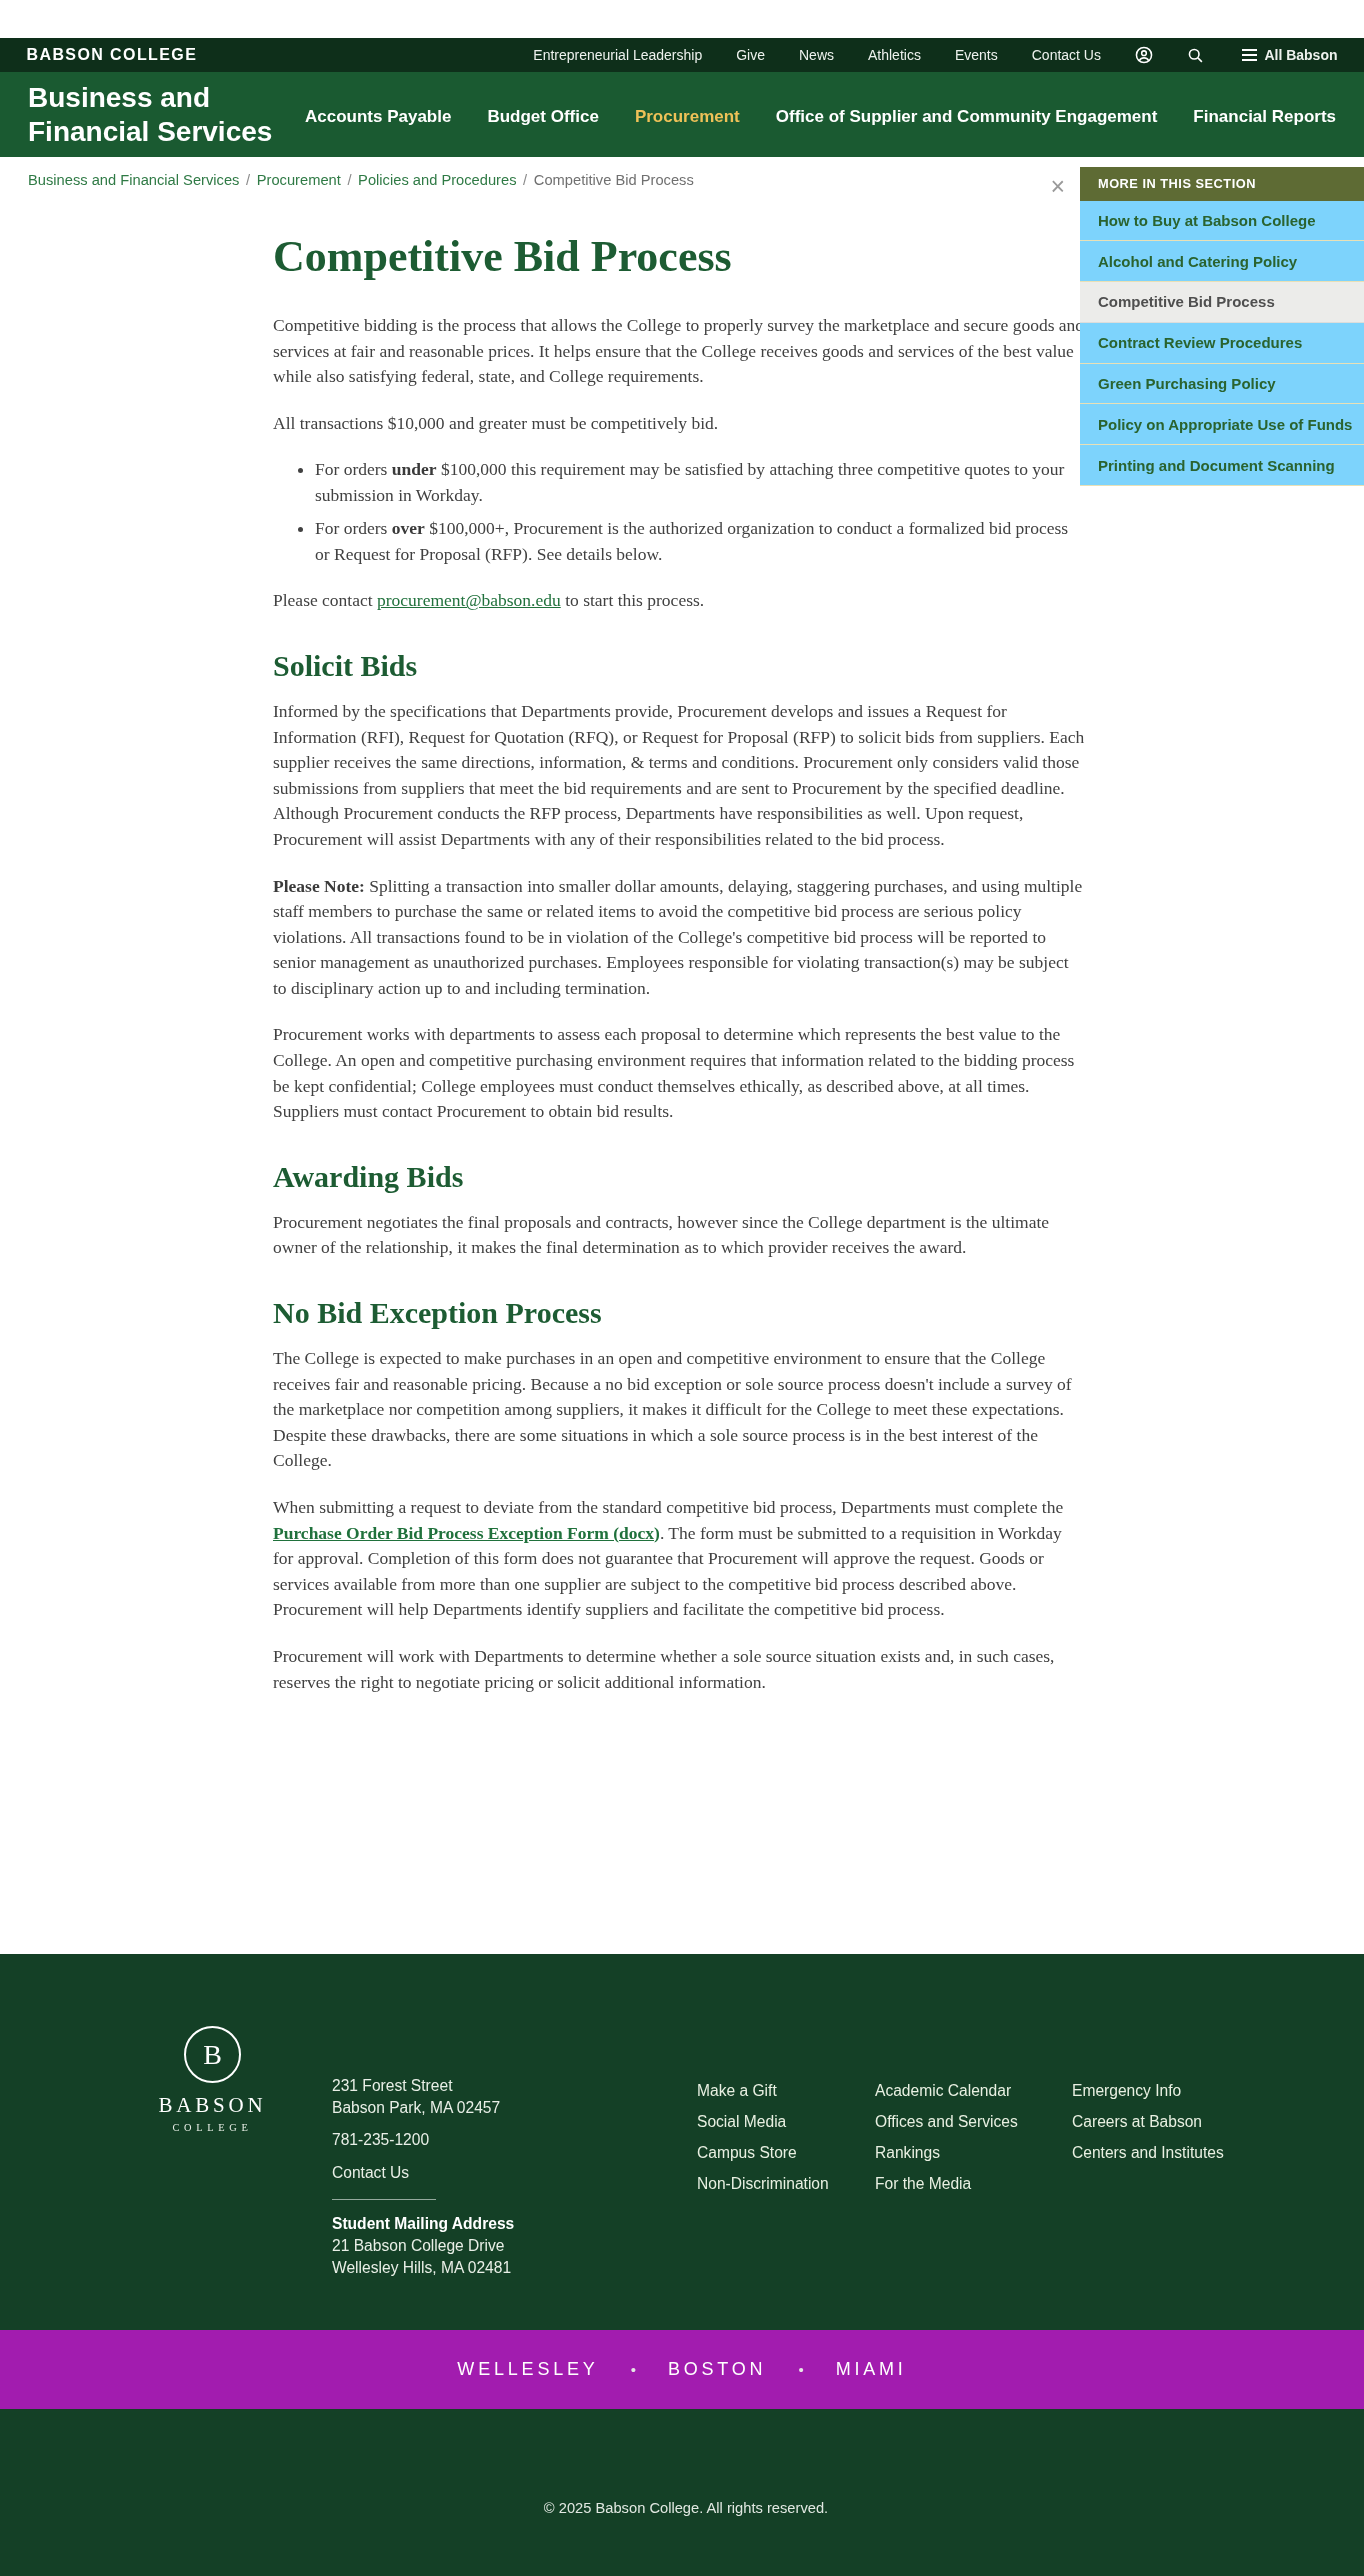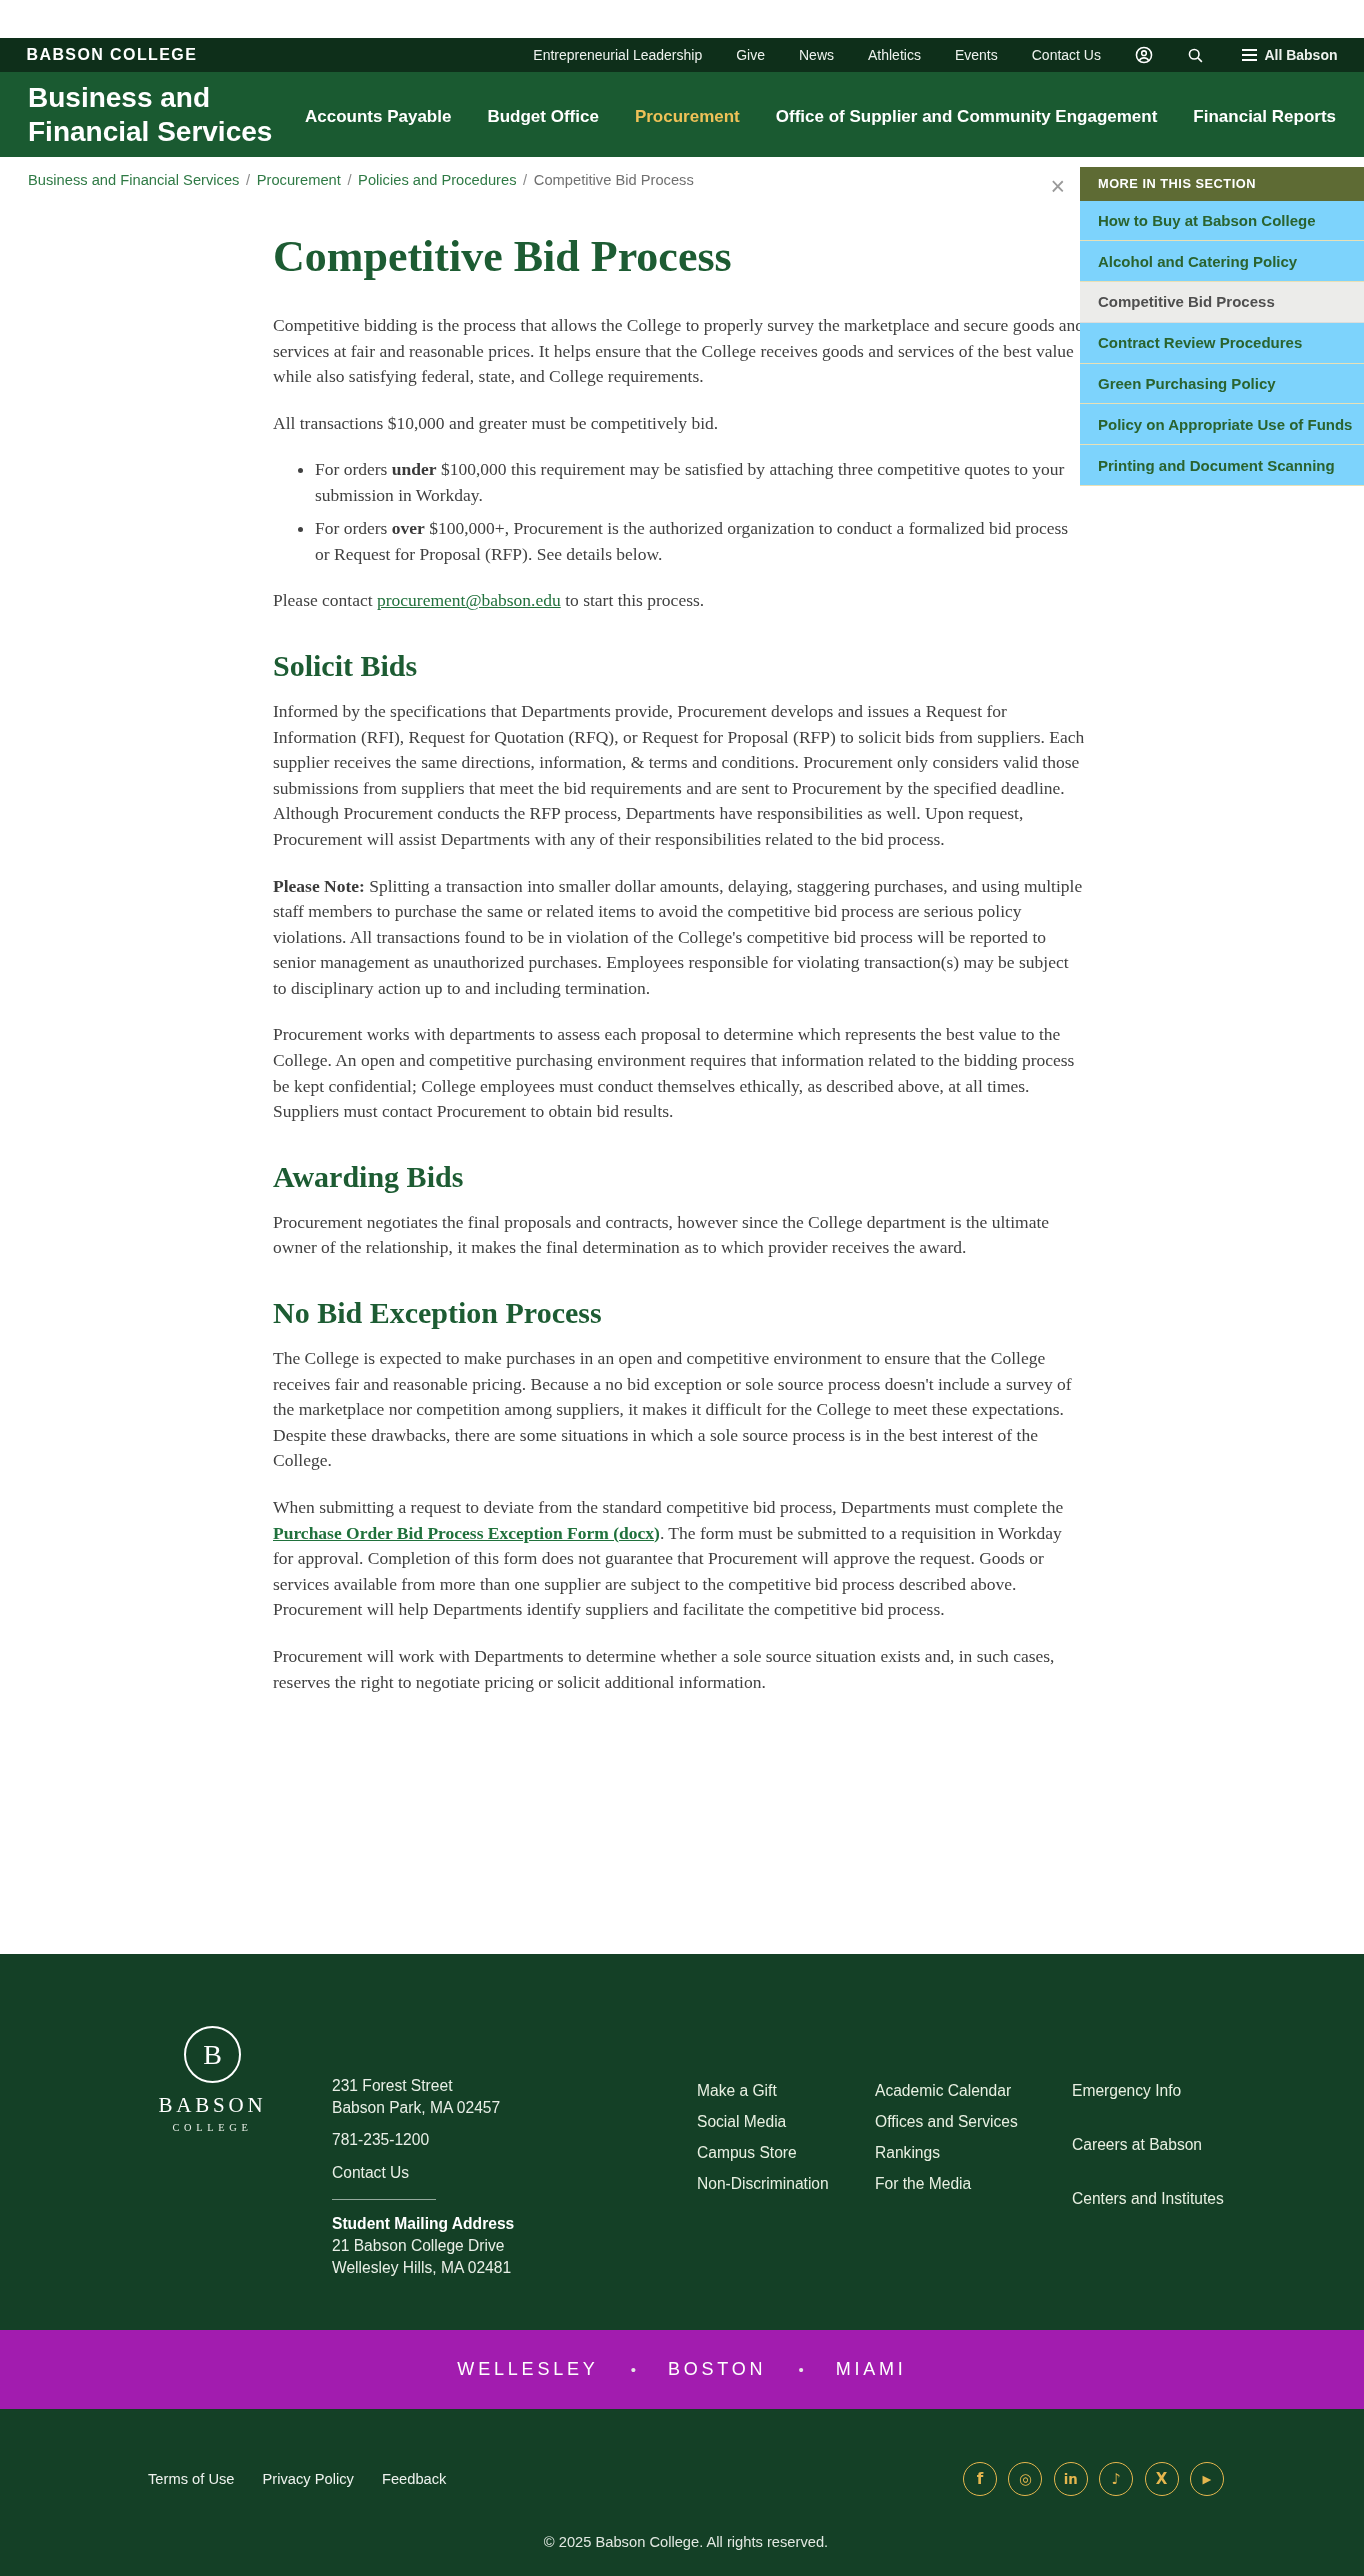--- a/index.html
+++ b/index.html
@@ -57,21 +57,21 @@
   .f-logo-name { font-family:"Liberation Serif", serif; font-size:21px; letter-spacing:3.8px; }
   .f-logo-college { font-family:"Liberation Serif", serif; font-size:10.4px; letter-spacing:4.7px; margin-top:4.7px; color:#e9efe7; }
   .f-address { width:218px; margin-left:40px; padding-top:49px; font-size:15.6px; line-height:22px; }
   .f-address .grp { margin-bottom:10.4px; }
   .f-address a { color:#e9efe7; text-decoration:none; cursor:pointer; }
   .f-divider { width:104px; border:none; border-top:0.9px solid rgba(255,255,255,.55); margin:15px 0 13.3px; }
   .f-bold { font-weight:bold; color:#fff; }
   .f-cols { display:flex; margin-left:147px; padding-top:49px; gap:36px; }
   .f-col { display:flex; flex-direction:column; }
   .f-col a { color:#e9f0e2; font-size:15.6px; line-height:31px; text-decoration:none; white-space:nowrap; cursor:pointer; }
-  .f-col1 { width:142px; } .f-col2 { width:161px; } .f-col3 { width:189px;gap:23px; }
+  .f-col1 { width:142px; } .f-col2 { width:161px; } .f-col3 { width:189px; }
 
   .footer-band { background:#a21caf; height:79px; display:flex; align-items:center; justify-content:center; color:#fff; }
   .band-loc { font-size:18px; letter-spacing:3.8px; cursor:pointer; }
   .band-dot { color:#e6e6e6; margin:0 32px; font-size:15px; }
 
   .footer-bottom { background:#144026; min-height:205px; padding:53px 140px 19px 148px; }
   .fb-row { display:flex; align-items:center; justify-content:space-between; }
   .legal { display:flex; gap:28px; }
   .legal a { color:#eef2ee; font-size:14.7px; text-decoration:none; cursor:pointer; }
   .social { display:flex; gap:11.4px; }
@@ -224,33 +224,18 @@
 
     <div class="footer-band">
       <span class="band-loc">WELLESLEY</span>
       <span class="band-dot">•</span>
       <span class="band-loc">BOSTON</span>
       <span class="band-dot">•</span>
       <span class="band-loc">MIAMI</span>
     </div>
 
     <div class="footer-bottom">
-      <div class="fb-row">
-        <div class="legal">
-          <a>Terms of Use</a>
-          <a>Privacy Policy</a>
-          <a>Feedback</a>
-        </div>
-        <div class="social">
-          <span class="social-btn">f</span>
-          <span class="social-btn">◎</span>
-          <span class="social-btn" style="font-size:13.3px;">in</span>
-          <span class="social-btn">♪</span>
-          <span class="social-btn">X</span>
-          <span class="social-btn" style="font-size:11.4px;">▶</span>
-        </div>
-      </div>
       <div class="copyright">© 2025 Babson College. All rights reserved.</div>
     </div>
   </footer>
 
 </div>
 
 
 </body></html>

